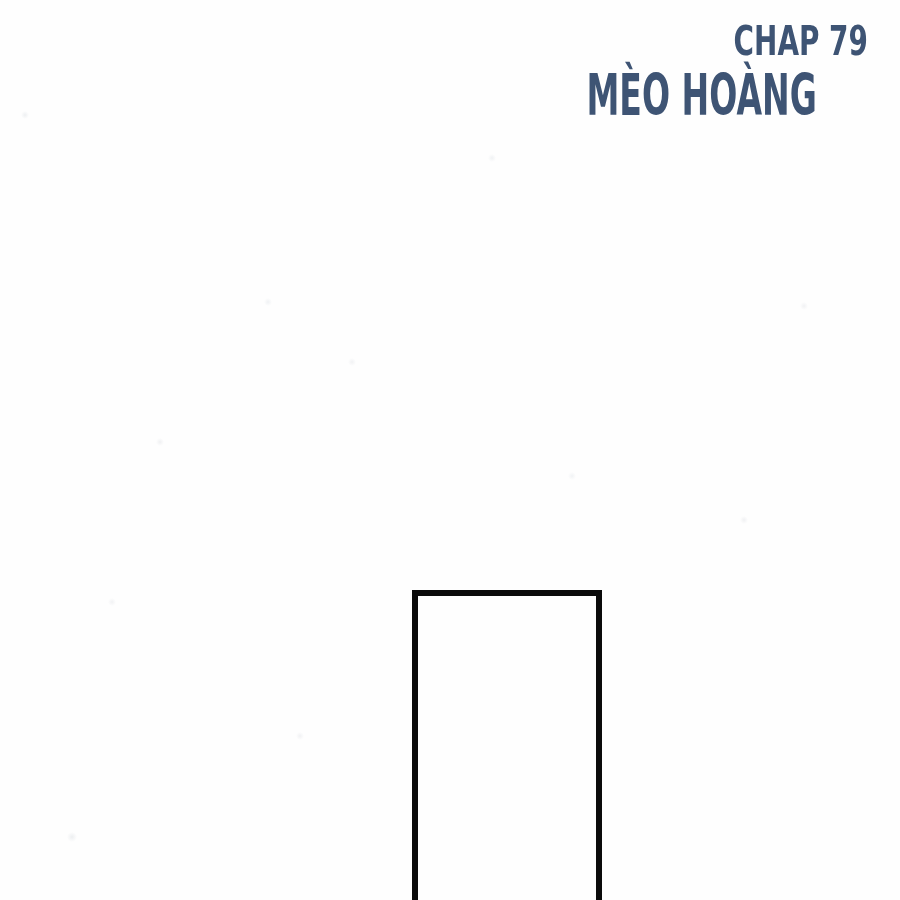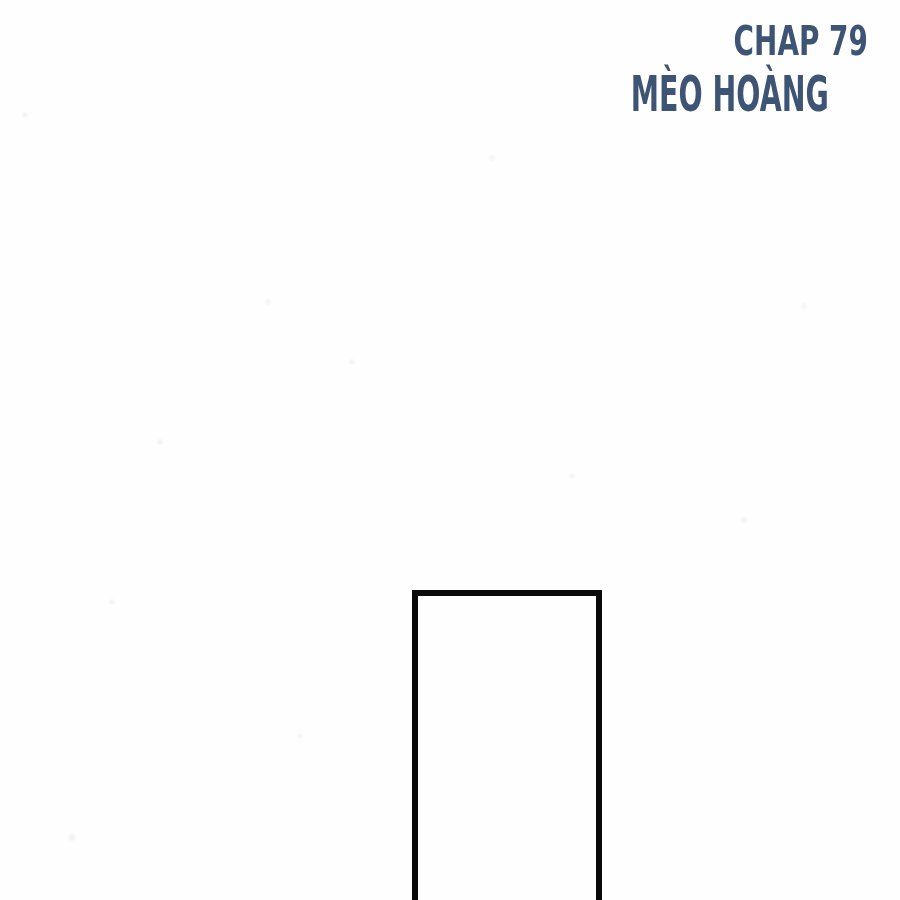--- a/index.html
+++ b/index.html
@@ -49,21 +49,21 @@
   }
   .chapter-number > span {
     display: inline-block;
     transform: scaleX(0.68);
     transform-origin: 50% 50%;
     letter-spacing: 0px;
   }
   .chapter-title {
     margin-top: 4px;
     line-height: 56px;
-    font-size: 49px;
+    font-size: 57px;
     white-space: nowrap;
   }
   .chapter-title > span {
     display: inline-block;
     transform: scaleX(0.58);
     transform-origin: 50% 50%;
     letter-spacing: 0px;
   }
   .panel {
     position: absolute;

